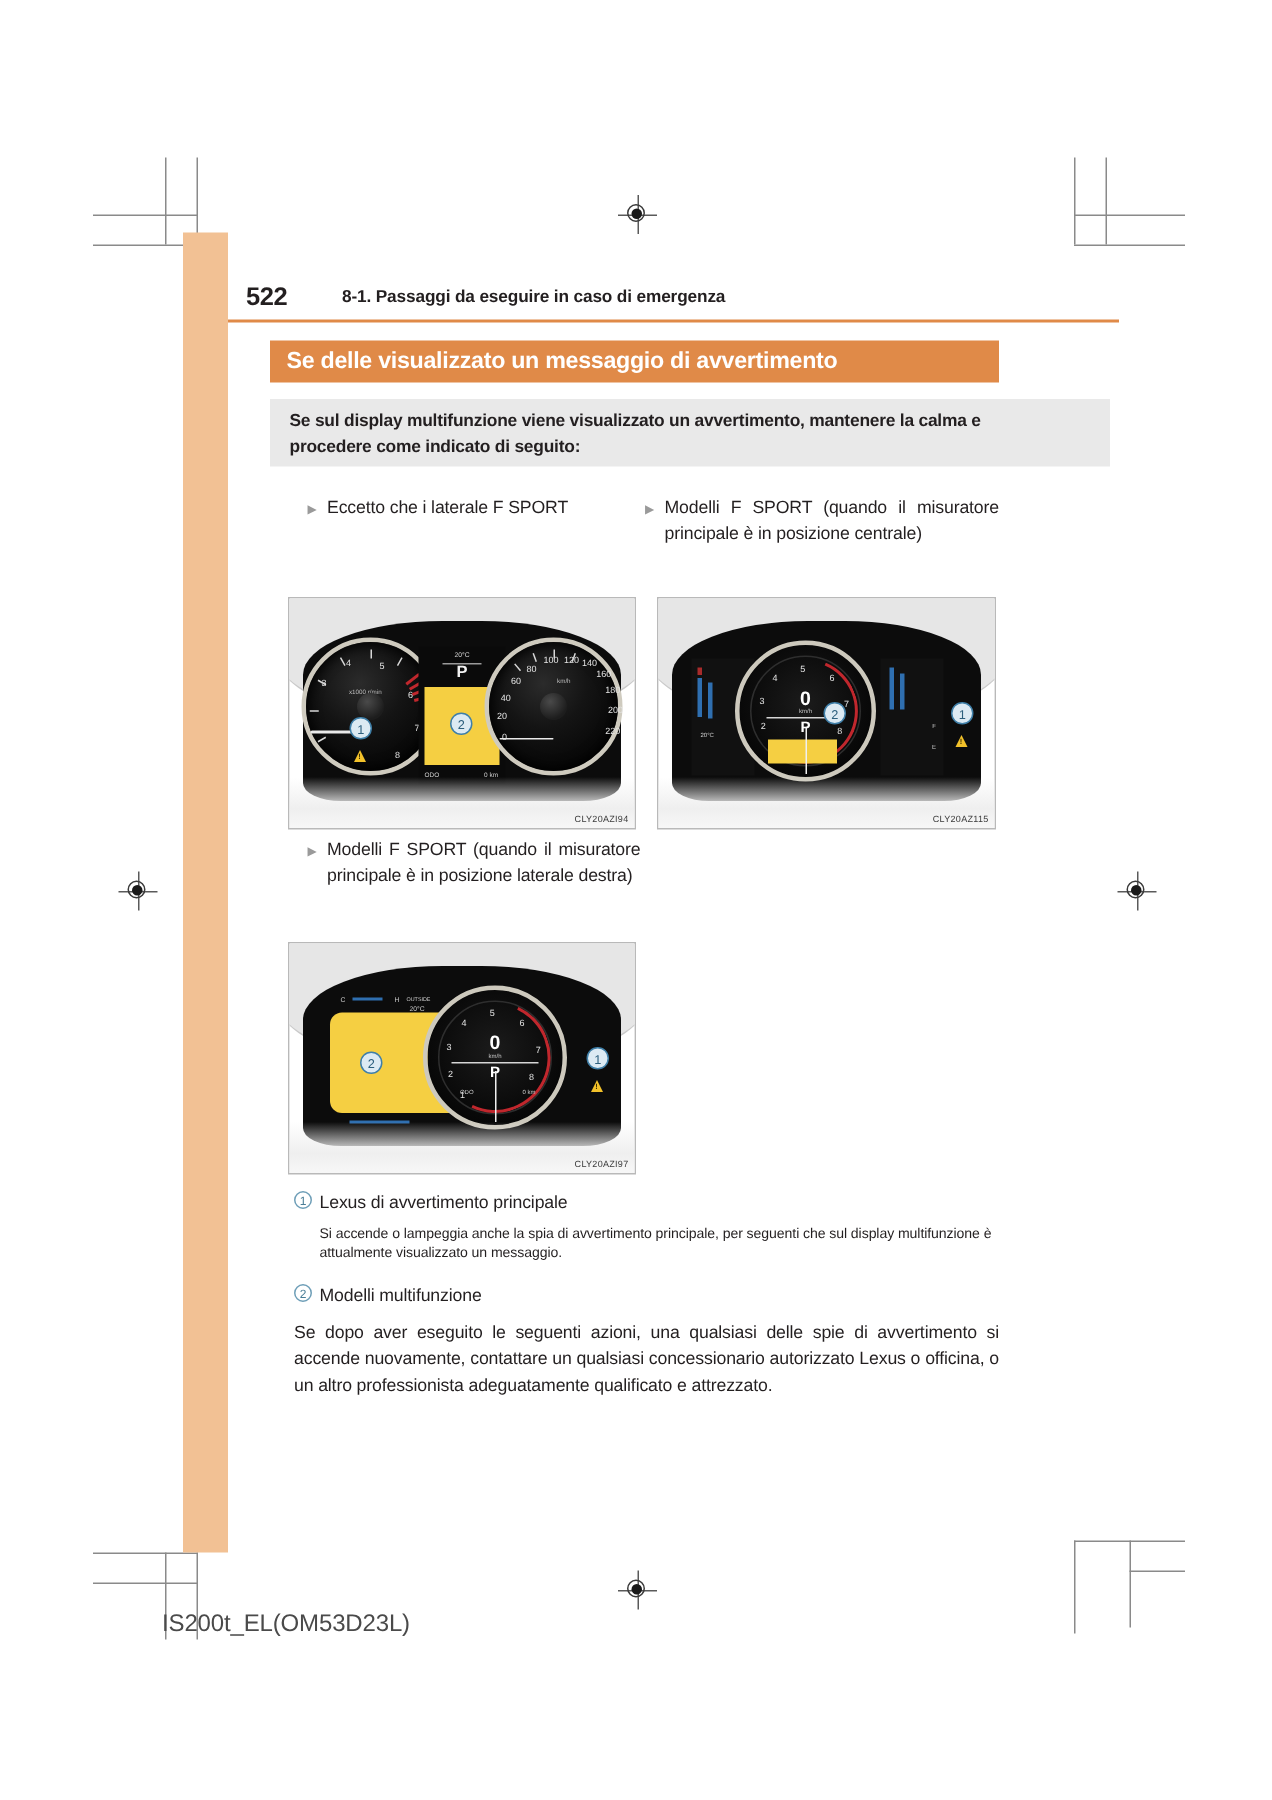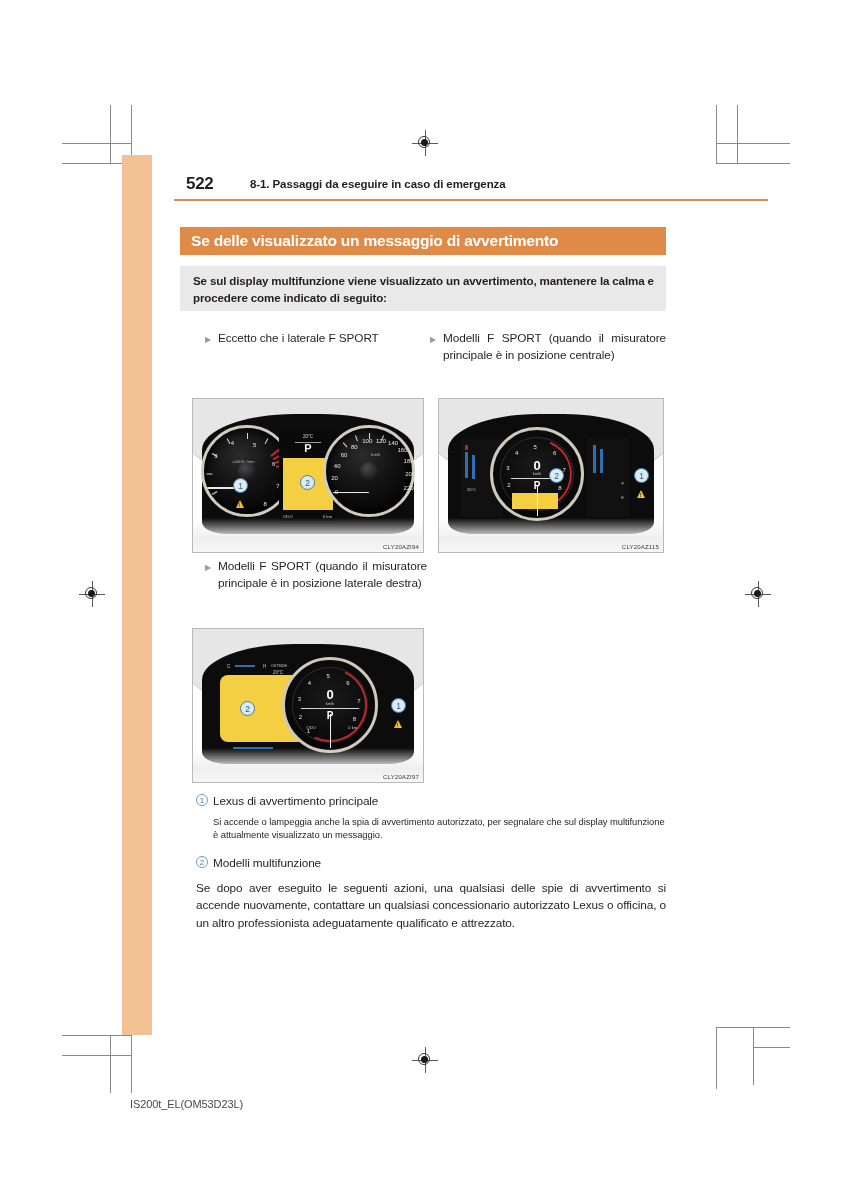--- a/index.html
+++ b/index.html
@@ -61,24 +61,23 @@
     top: 155px;
     width: 30px;
     height: 880px;
     background: #f2c194;
   }
 
   
   .page-header {
     position: absolute;
     left: 152px;
-    top: 174px;
+    top: 188px;
     width: 594px;
     height: 30px;
-    margin-left: 22px;
   }
   .page-number {
     position: absolute;
     left: 12px;
     top: 0px;
     font-size: 17px;
     font-weight: bold;
     letter-spacing: -0.3px;
     color: #231f20;
   }
@@ -117,21 +116,21 @@
     font-weight: bold;
     letter-spacing: -0.2px;
     padding-left: 11px;
   }
 
   
   .intro-box {
     position: absolute;
     left: 180px;
     top: 266px;
-    width: 486px;
+    width: 560px;
     height: 45px;
     background: #e9e9e9;
   }
   .intro-text {
     position: absolute;
     left: 13px;
     top: 7px;
     width: 462px;
     font-size: 11.6px;
     font-weight: bold;
@@ -473,26 +472,25 @@
     font-size: 11.8px;
     line-height: 17.4px;
     color: #231f20;
     text-align: justify;
     letter-spacing: -0.1px;
   }
 
   
   .footer-code {
     position: absolute;
-    left: 130px;
+    left: 108px;
     top: 1074px;
-    font-size: 11px;
+    font-size: 16px;
     color: #4a4a4a;
     letter-spacing: -0.1px;
-    margin-top: 24px;
   }
 </style>
 </head>
 <body>
 
 <div class="crop-line" style="left:110px; top:105px; width:1px; height:58px;"></div>
 <div class="crop-line" style="left:131px; top:105px; width:1px; height:58px;"></div>
 <div class="crop-line" style="left:62px; top:143px; width:70px; height:1px;"></div>
 <div class="crop-line" style="left:62px; top:163px; width:70px; height:1px;"></div>
 
@@ -725,21 +723,21 @@
   </div>
   <div class="fig-caption">CLY20AZI97</div>
 </div>
 
 <div class="legend-row" id="legend-1">
   <span class="legend-num">
     <span class="circ">1</span>
   </span>
   <span class="legend-label">Lexus di avvertimento principale</span>
 </div>
-<div class="legend-note">Si accende o lampeggia anche la spia di avvertimento autorizzato, per segnalare che sul display multifunzione è attualmente visualizzato un messaggio.</div>
+<div class="legend-note">Si accende o lampeggia anche la spia di avvertimento principale, per seguenti che sul display multifunzione è attualmente visualizzato un messaggio.</div>
 
 <div class="legend-row" id="legend-2">
   <span class="legend-num">
     <span class="circ">2</span>
   </span>
   <span class="legend-label">Modelli multifunzione</span>
 </div>
 
 <div class="closing-para">Se dopo aver eseguito le seguenti azioni, una qualsiasi delle spie di avvertimento si accende nuovamente, contattare un qualsiasi concessionario autorizzato Lexus o officina, o un altro professionista adeguatamente qualificato e attrezzato.</div>
 

